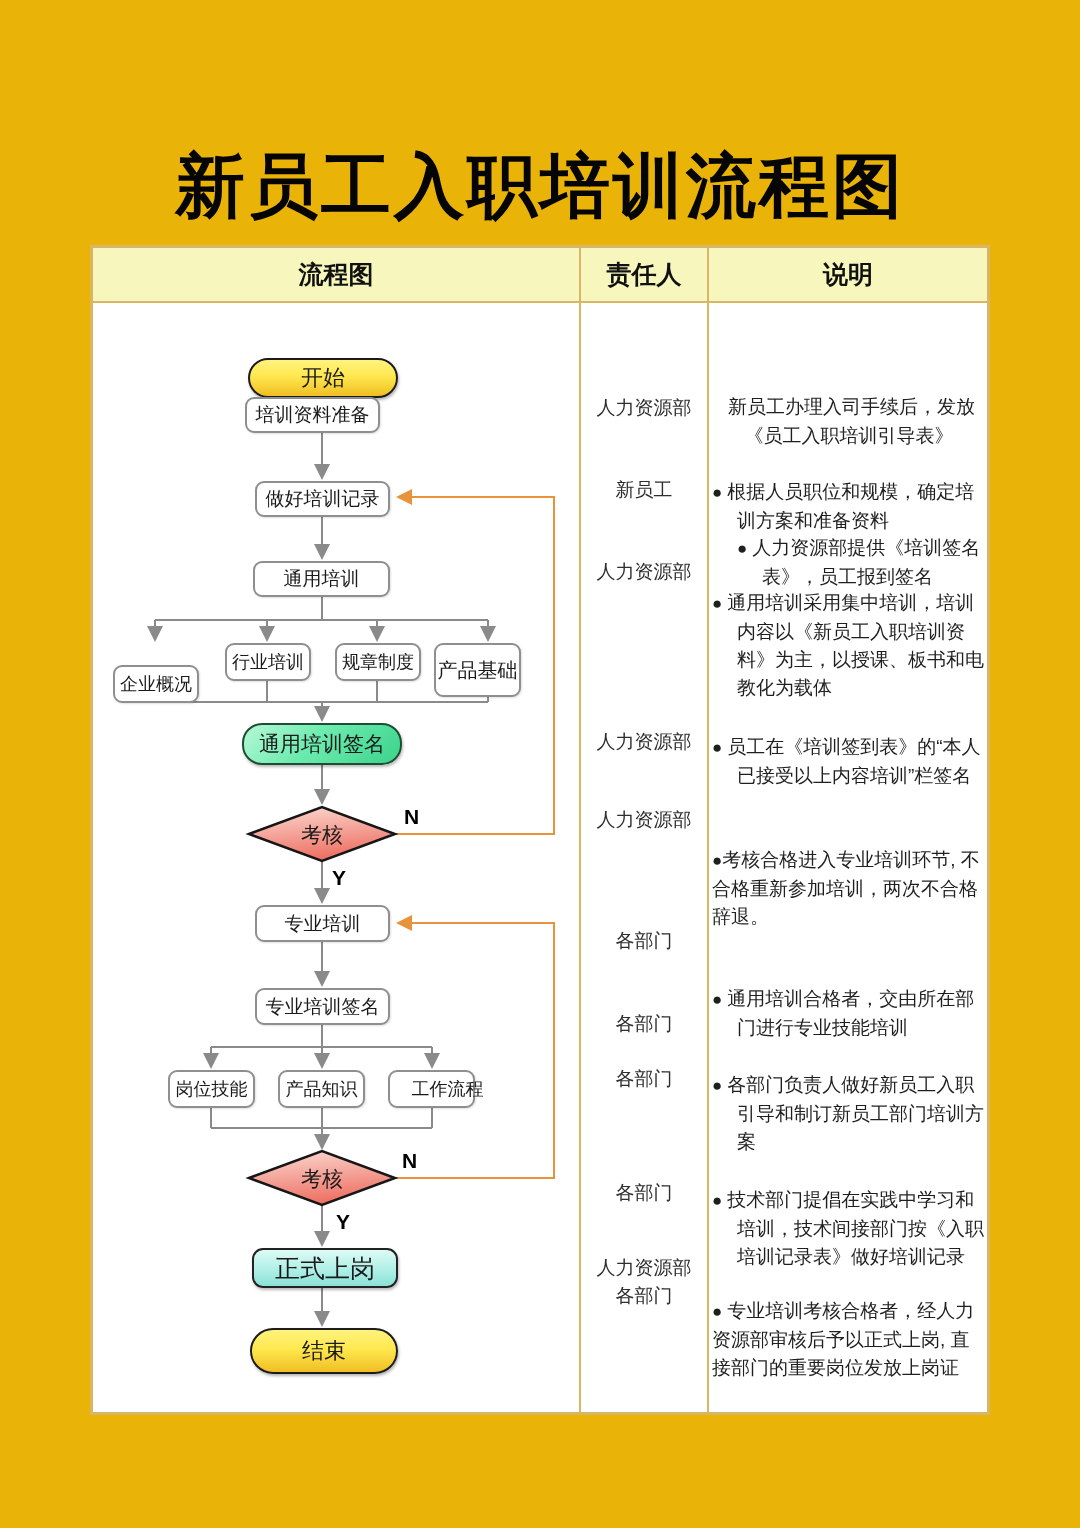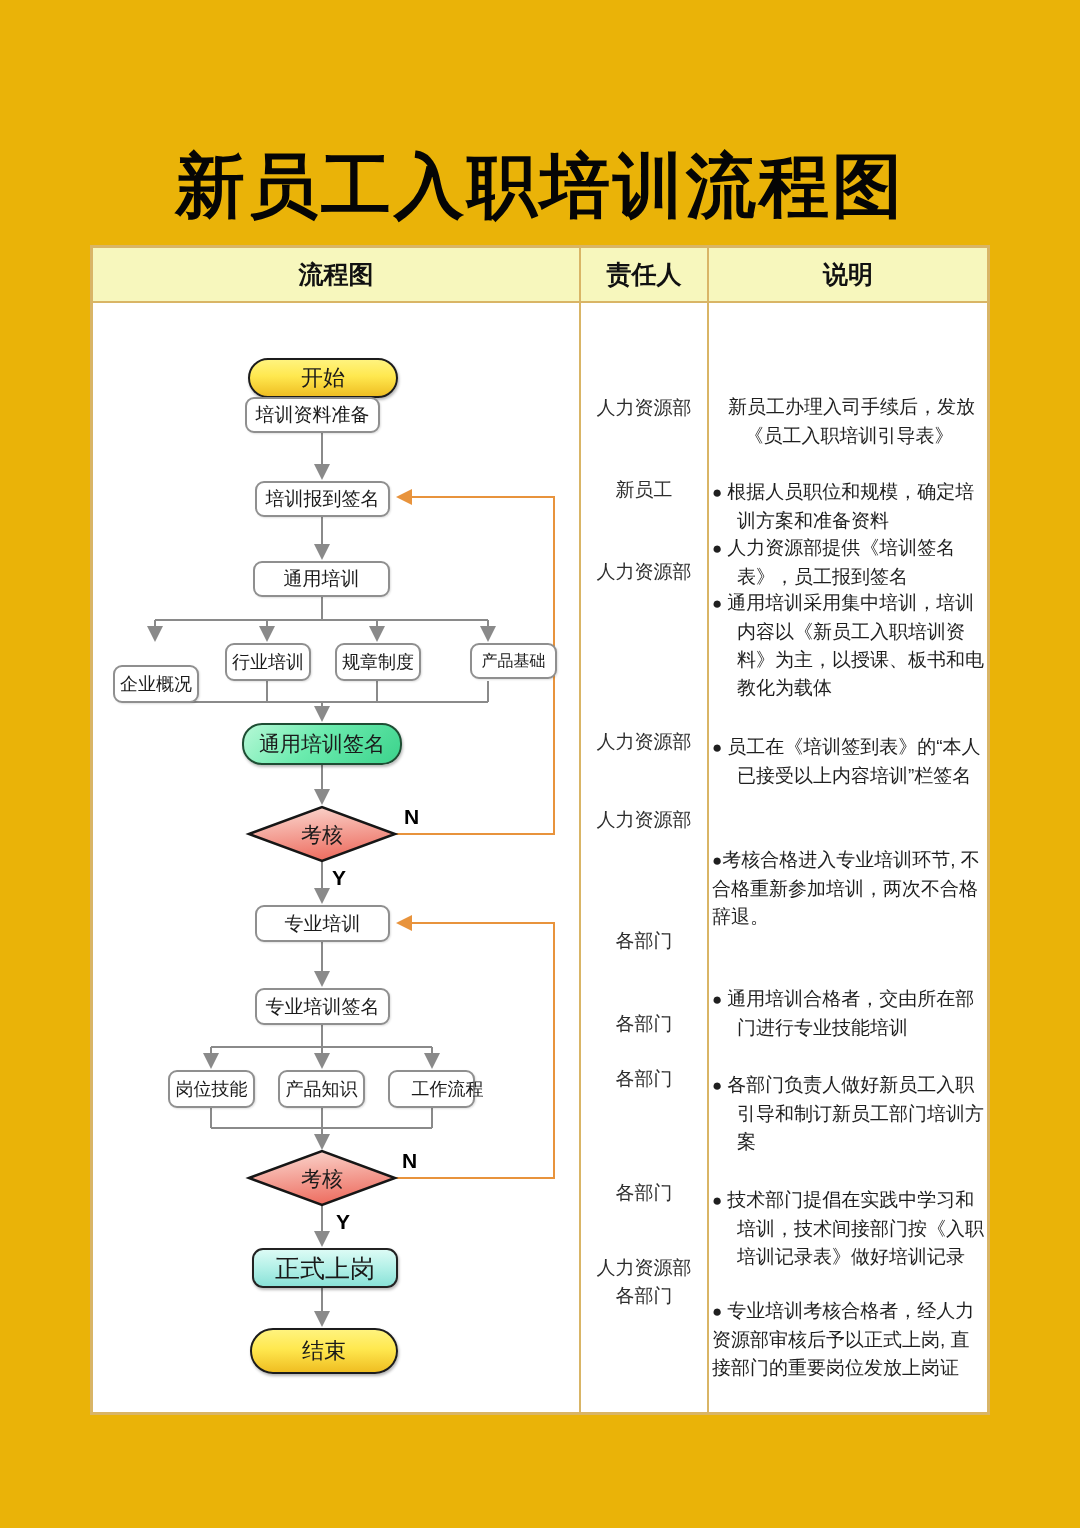--- a/index.html
+++ b/index.html
@@ -139,26 +139,26 @@
       <path d="M392 834 H554 V497 H398" marker-end="url(#aO)"></path>
       <path d="M394 1178 H554 V923 H398" marker-end="url(#aO)"></path>
     </g>
 
     <polygon points="249,834 322,807 395,834 322,861" fill="url(#gPink)" stroke="#161616" stroke-width="2.5"></polygon>
     <polygon points="249,1178 322,1151 395,1178 322,1205" fill="url(#gPink)" stroke="#161616" stroke-width="2.5"></polygon>
   </svg>
 
   <div class="node startend" style="left:248px; top:310px; width:150px; height:40px;margin-top:48px;">开始</div>
   <div class="node proc" style="left:245px; top:397px; width:135px; height:36px;">培训资料准备</div>
-  <div class="node proc" style="left:255px; top:481px; width:135px; height:36px;">培训报到签名</div>
+  <div class="node proc" style="left:255px; top:481px; width:135px; height:36px;">做好培训记录</div>
   <div class="node proc" style="left:253px; top:561px; width:137px; height:36px;">通用培训</div>
   <div class="node proc" style="left:113px; top:665px; width:86px; height:38px; font-size:18px;">企业概况</div>
   <div class="node proc" style="left:225px; top:643px; width:86px; height:38px; font-size:18px;">行业培训</div>
   <div class="node proc" style="left:335px; top:643px; width:86px; height:38px; font-size:18px;">规章制度</div>
-  <div class="node proc" style="left:470px; top:643px; width:87px; height:36px; font-size:16px;">产品基础</div>
+  <div class="node proc" style="left:434px; top:643px; width:87px; height:54px; font-size:20px;">产品基础</div>
   <div class="node green" style="left:242px; top:723px; width:160px; height:42px;">通用培训签名</div>
 
   <div class="diamond-label" style="left:252px; top:821px;">考核</div>
   <div class="branch" style="left:404px; top:805px;">N</div>
   <div class="branch" style="left:332px; top:866px;">Y</div>
 
   <div class="node proc" style="left:255px; top:905px; width:135px; height:37px;">专业培训</div>
   <div class="node proc" style="left:255px; top:988px; width:135px; height:37px;">专业培训签名</div>
   <div class="node proc" style="left:168px; top:1070px; width:87px; height:38px; font-size:18px;">岗位技能</div>
   <div class="node proc" style="left:278px; top:1070px; width:87px; height:38px; font-size:18px;">产品知识</div>
@@ -182,21 +182,21 @@
   <div class="owner" style="top:1179px;">各部门</div>
   <div class="owner" style="top:1254px;">人力资源部
 各部门</div>
 
   <div class="note center" style="top:393px;">
     <span class="bullet"></span><span>新员工办理入司手续后，发放《员工入职培训引导表》</span>
   </div>
   <div class="note hang" style="top:478px;">
     <span class="bullet">●</span><span>根据人员职位和规模，确定培训方案和准备资料</span>
   </div>
-  <div class="note hang" style="top:534px;">
+  <div class="note hang" style="top:534px;margin-left:25px;">
     <span class="bullet">●</span><span>人力资源部提供《培训签名表》，员工报到签名</span>
   </div>
   <div class="note hang" style="top:589px;">
     <span class="bullet">●</span><span>通用培训采用集中培训，培训内容以《新员工入职培训资料》为主，以授课、板书和电教化为载体</span>
   </div>
   <div class="note hang" style="top:733px;">
     <span class="bullet">●</span><span>员工在《培训签到表》的“本人已接受以上内容培训”栏签名</span>
   </div>
   <div class="note tight" style="top:846px;">
     <span class="bullet">●</span><span>考核合格进入专业培训环节, 不合格重新参加培训，两次不合格辞退。</span>

